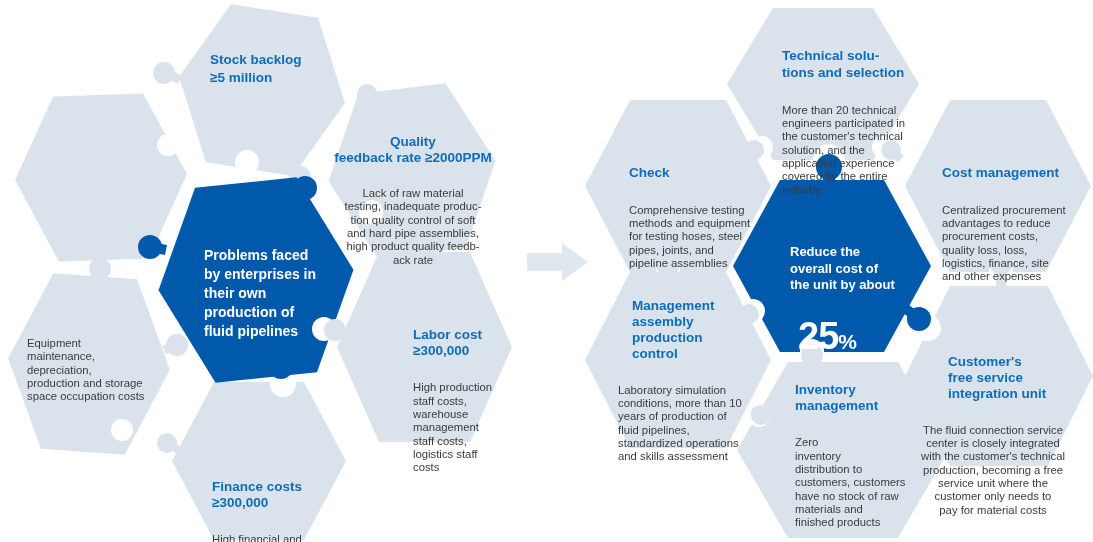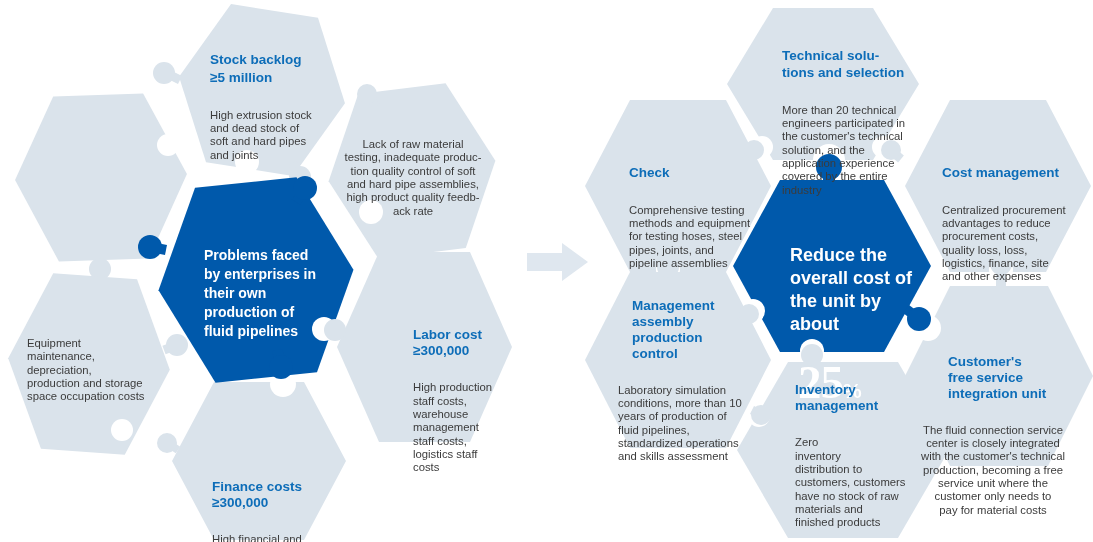--- a/index.html
+++ b/index.html
@@ -13,22 +13,22 @@
   html,body{margin:0;padding:0;background:#ffffff;}
   .canvas{
     position:relative;width:1093px;height:542px;overflow:hidden;background:#fff;
     font-family:"Liberation Sans",sans-serif;
   }
   .shapes{position:absolute;left:0;top:0;}
   .tb{position:absolute;white-space:pre-line;}
   .hd{font-weight:bold;color:var(--heading-blue);font-size:13.5px;line-height:1.32;}
   .bd{color:var(--body-text);font-size:11.3px;line-height:1.18;margin-top:4px;}
   .center-txt{color:var(--center-text);font-weight:bold;font-size:14px;line-height:1.36;}
-  .rcenter-txt{color:var(--center-text);font-weight:bold;font-size:18px;line-height:1.28;}
-  .big-num{color:var(--center-text);font-weight:bold;font-size:47px;line-height:1;letter-spacing:-1px;font-family:Liberation Serif, serif;}
+  .rcenter-txt{color:var(--center-text);font-weight:bold;font-size:13px;line-height:1.28;}
+  .big-num{color:var(--center-text);font-weight:bold;font-size:38px;line-height:1;letter-spacing:-1px;}
   .big-pct{color:var(--center-text);font-weight:bold;font-size:21px;}
   .num-row{margin-top:5px;margin-left:8px;}
   .tb.centered{text-align:center;}
   .hd-indent{margin-left:14px;}
   .hd-indent2{margin-left:45px;margin-top:44px;}
   .bd-center{text-align:center;}
 </style>
 </head>
 <body>
 
@@ -133,28 +133,26 @@
       <circle cx="761" cy="415" r="10" fill="var(--hex-light)"></circle>
 
       <line x1="906" y1="309" x2="914" y2="315" stroke="var(--hex-blue)" stroke-width="10"></line>
       <circle cx="919" cy="319" r="12" fill="var(--hex-blue)"></circle>
     </g>
   </svg>
 
   <div class="tb" style="left:210px;top:33px;width:132px;">
     <div class="hd">Stock backlog
 ≥5 million</div>
-    <div class="bd">High extrusion stock
-and dead stock of
-soft and hard pipes
-and joints</div>
   </div>
 
 
   <div class="tb centered" style="left:328px;top:116px;width:170px;">
+    <div class="hd" style="line-height:1.15;">Quality
+feedback rate ≥2000PPM</div>
     <div class="bd">Lack of raw material
 testing, inadequate produc-
 tion quality control of soft
 and hard pipe assemblies,
 high product quality feedb-
 ack rate</div>
   </div>
 
   <div class="tb" style="left:204px;top:228px;width:145px;">
     <div class="center-txt">Problems faced

